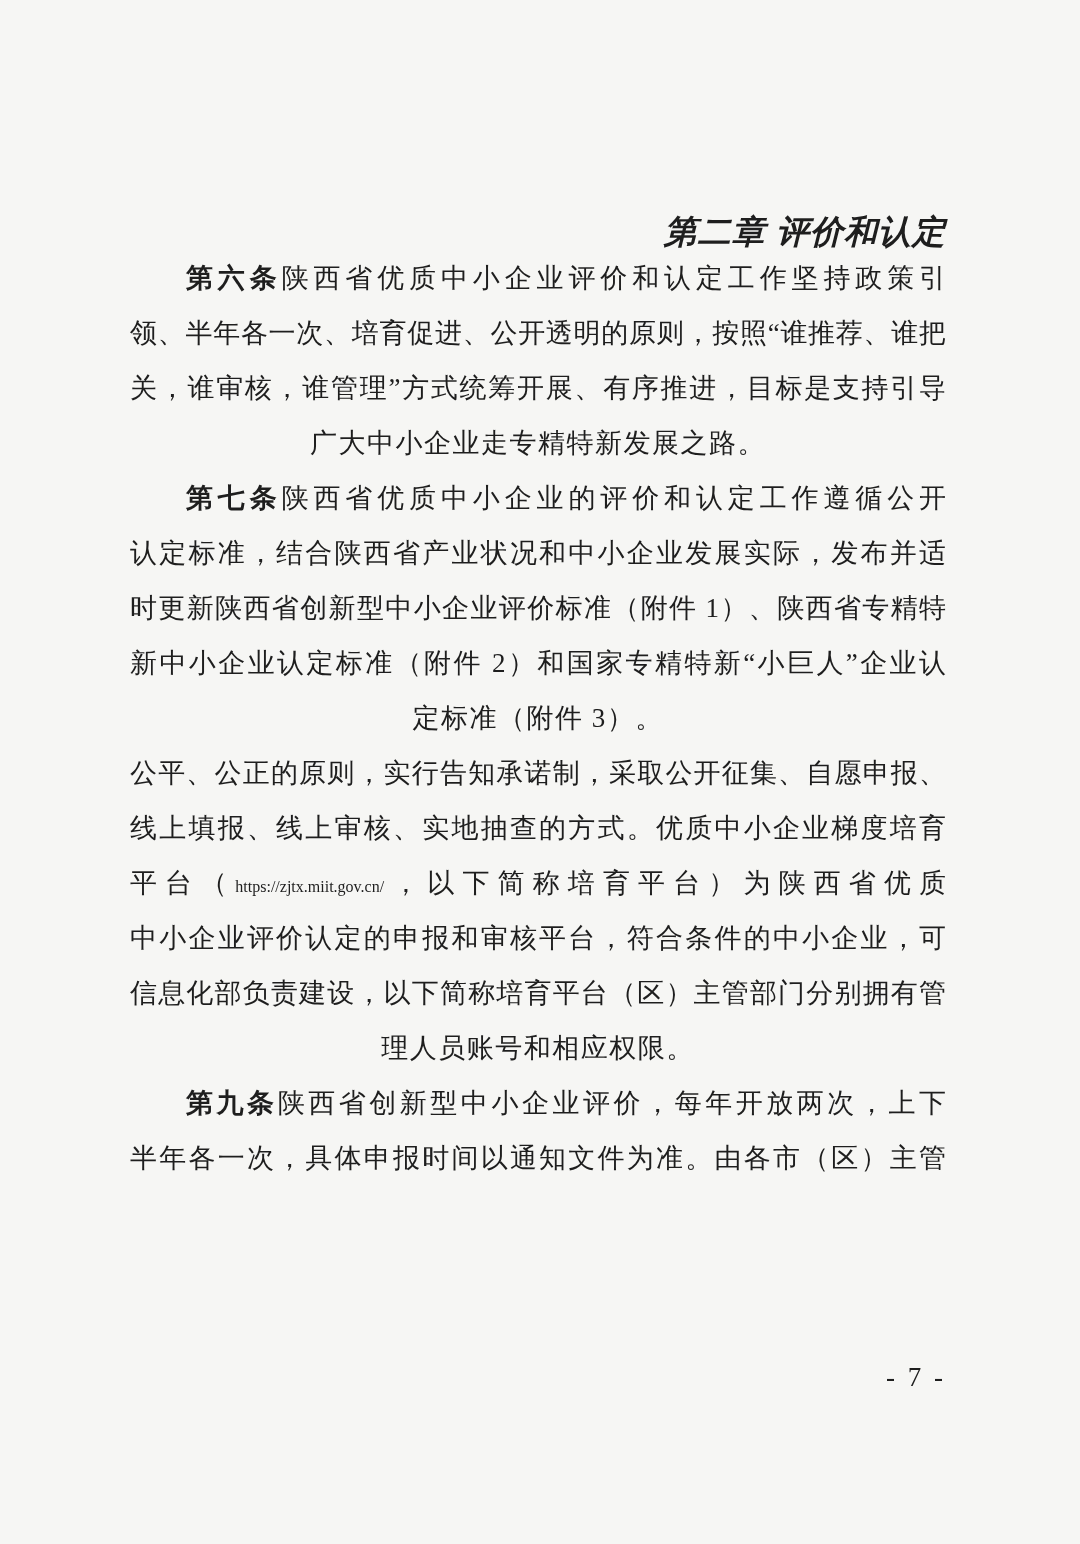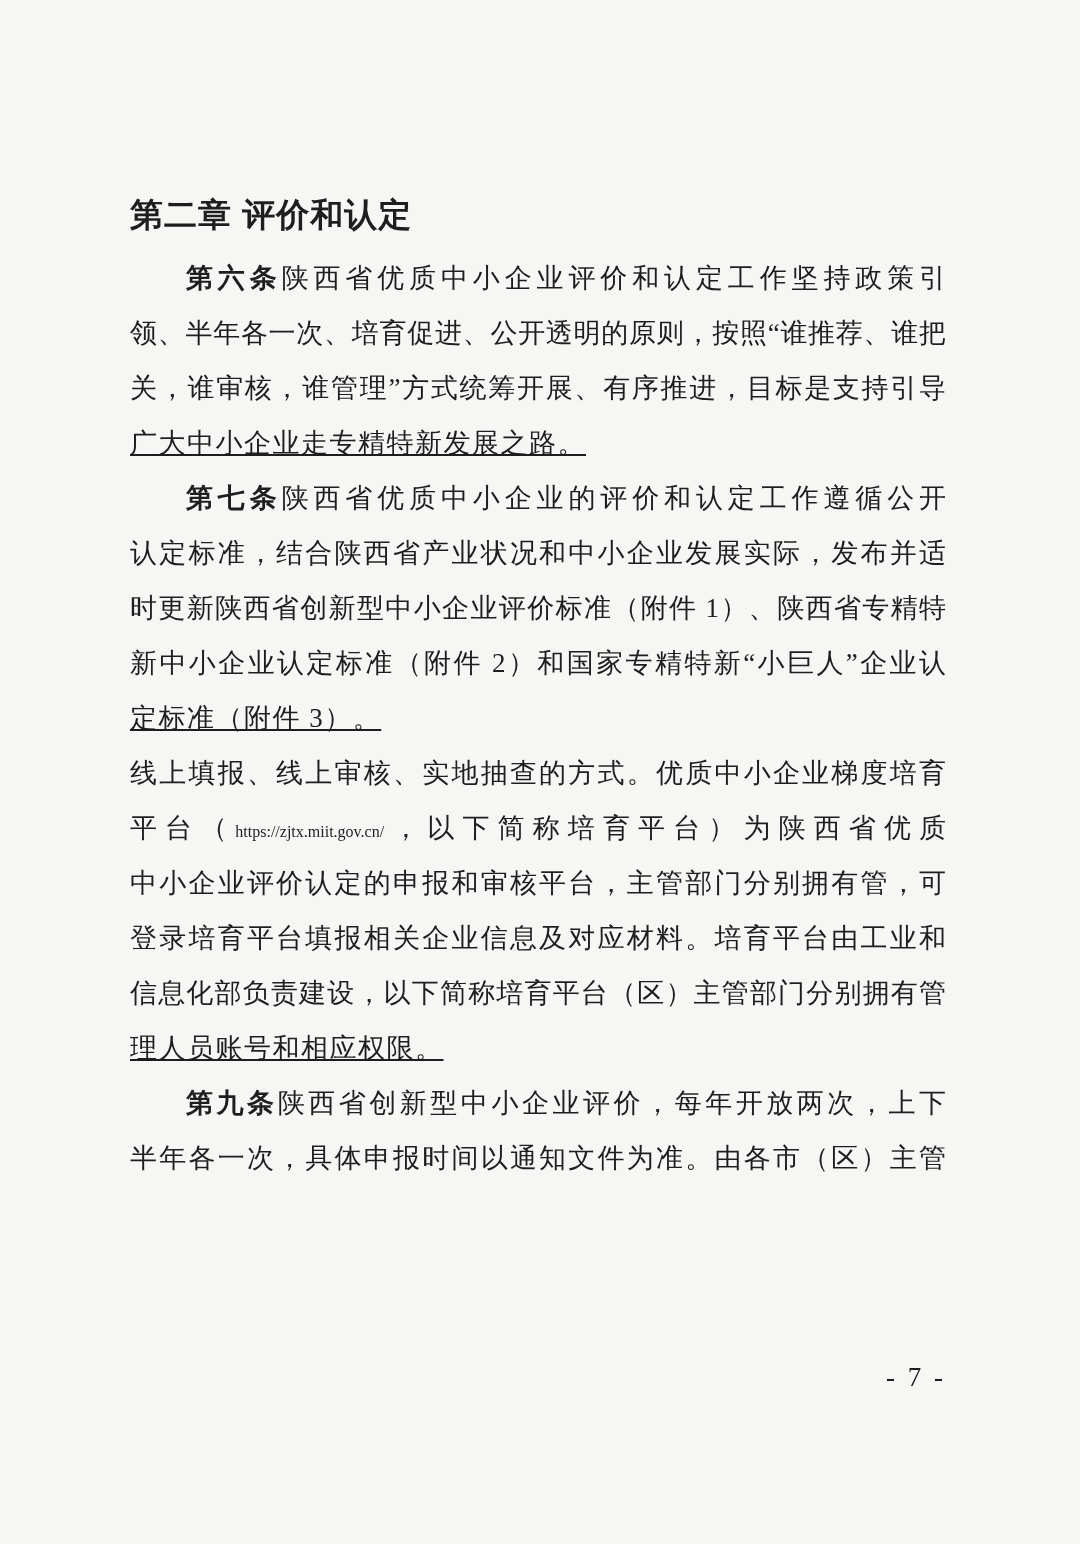--- a/index.html
+++ b/index.html
@@ -12,49 +12,49 @@
     width: 1080px;
     height: 1544px;
     background: #f6f6f4;
     overflow: hidden;
     color: #1e1e1e;
     font-family: "Liberation Serif", serif;
   }
   .chapter-title {
     position: absolute;
     left: 130px;
-    top: 192px;
+    top: 209px;
     width: 816px;
     height: 46px;
     line-height: 46px;
-    text-align: left;
+    text-align: right;
     font-family: "Liberation Sans", sans-serif;
     font-weight: bold;
     font-size: 33px;
     letter-spacing: 1px;
+    font-style: italic;
   }
   .body-text {
     position: absolute;
     left: 130px;
     top: 251px;
     width: 816px;
   }
   .line {
     height: 55px;
     line-height: 55px;
     font-size: 27px;
   }
   .line.full {
     text-align: justify;
     text-align-last: justify;
   }
   .line.end {
-    text-align: left;
+    text-align: center;
     letter-spacing: 1.5px;
-    text-decoration: underline;
   }
   .line.indent {
     padding-left: 56px;
   }
   .term {
     font-family: "Liberation Sans", sans-serif;
     font-weight: bold;
   }
   .url {
     font-size: 16px;
@@ -90,28 +90,28 @@
 
     <div class="line full"><span>认定标准，结合陕西省产业状况和中小企业发展实际，发布并适</span></div>
 
     <div class="line full"><span>时更新陕西省创新型中小企业评价标准（附件 1）、陕西省专精特</span></div>
 
     <div class="line full"><span>新中小企业认定标准（附件 2）和国家专精特新“小巨人”企业认</span></div>
 
     <div class="line end"><span>定标准（附件 3）。</span></div>
 
 
+    <div class="line full"><span>公平、公正的原则，实行告知承诺制，采取公开征集、自愿申报、</span></div>
 
     <div class="line full"><span>线上填报、线上审核、实地抽查的方式。优质中小企业梯度培育</span></div>
 
     <div class="line full"><span>平台（</span><span class="url">https://zjtx.miit.gov.cn/</span><span>，以下简称培育平台）为陕西省优质</span></div>
 
-    <div class="line full"><span>中小企业评价认定的申报和审核平台，主管部门分别拥有管，可</span></div>
+    <div class="line full"><span>中小企业评价认定的申报和审核平台，符合条件的中小企业，可</span></div>
 
-    <div class="line full"><span>登录培育平台填报相关企业信息及对应材料。培育平台由工业和</span></div>
 
     <div class="line full"><span>信息化部负责建设，以下简称培育平台（区）主管部门分别拥有管</span></div>
 
     <div class="line end"><span>理人员账号和相应权限。</span></div>
 
     <div class="line full indent"><span class="term">第九条</span><span>陕西省创新型中小企业评价，每年开放两次，上下</span></div>
 
     <div class="line full"><span>半年各一次，具体申报时间以通知文件为准。由各市（区）主管</span></div>
 
 

